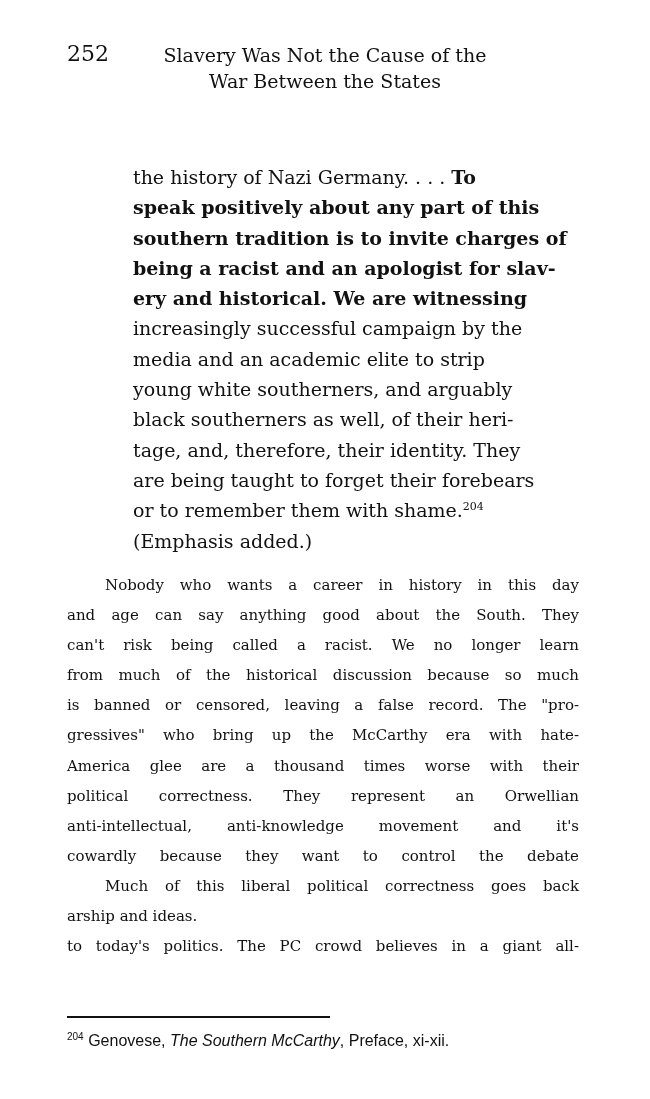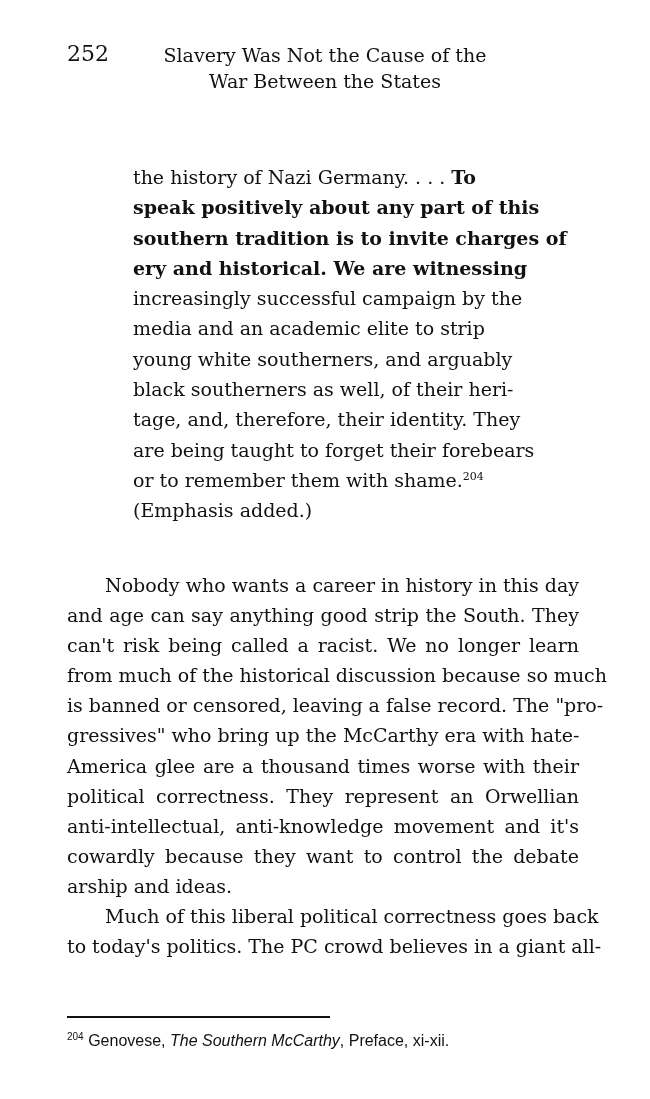--- a/index.html
+++ b/index.html
@@ -19,21 +19,21 @@
   .running-head span { display: block; }
   .quote {
     position: absolute; left: 133px; top: 118px; width: 390px;
     font-size: 19px; line-height: 30.3px; margin-top: 44px;
   }
   .quote .line { display: block; white-space: nowrap; }
   .b { font-weight: bold; }
   sup { font-size: 11px; line-height: 0; vertical-align: 7px; }
   .body-text {
     position: absolute; left: 67px; top: 570px; width: 512px;
-    font-size: 19px; line-height: 30.1px;
+    font-size: 15px; line-height: 30.1px;
   }
   .body-text .line { display: block; text-align: justify; text-align-last: justify; white-space: nowrap; height: 30.1px; }
   .body-text .line.last { text-align-last: left; }
   .body-text .line.indent { padding-left: 38px; }
   .rule {
     position: absolute; left: 67px; top: 1016px; width: 263px; height: 2px;
     background: #111;
   }
   .footnote {
     position: absolute; left: 67px; top: 1030px;
@@ -48,41 +48,42 @@
 <div class="page-number">252</div>
 <div class="running-head">
   <span>Slavery Was Not the Cause of the</span>
   <span>War Between the States</span>
 </div>
 
 <div class="quote">
   <span class="line"><span>the history of Nazi Germany. . . . </span><span class="b">To</span></span>
   <span class="line b">speak positively about any part of this</span>
   <span class="line b">southern tradition is to invite charges of</span>
+  <span class="line b">being a racist and an apologist for slav-</span>
   <span class="line b">ery and historical. We are witnessing</span>
   <span class="line">increasingly successful campaign by the</span>
   <span class="line">media and an academic elite to strip</span>
   <span class="line">young white southerners, and arguably</span>
   <span class="line">black southerners as well, of their heri-</span>
   <span class="line">tage, and, therefore, their identity. They</span>
   <span class="line">are being taught to forget their forebears</span>
   <span class="line"><span>or to remember them with shame.</span><sup>204</sup></span>
   <span class="line">(Emphasis added.)</span>
 </div>
 
 <div class="body-text">
   <span class="line indent">Nobody who wants a career in history in this day</span>
-  <span class="line">and age can say anything good strip the South. They</span>
+  <span class="line">and age can say anything good about the South. They</span>
   <span class="line">can't risk being called a racist. We no longer learn</span>
   <span class="line">from much of the historical discussion because so much</span>
   <span class="line">is banned or censored, leaving a false record. The "pro-</span>
   <span class="line">gressives" who bring up the McCarthy era with hate-</span>
   <span class="line">America glee are a thousand times worse with their</span>
   <span class="line">political correctness. They represent an Orwellian</span>
   <span class="line">anti-intellectual, anti-knowledge movement and it's</span>
   <span class="line">cowardly because they want to control the debate</span>
+  <span class="line indent">Much of this liberal political correctness goes back</span>
   <span class="line last">arship and ideas.</span>
-  <span class="line indent">Much of this liberal political correctness goes back</span>
   <span class="line">to today's politics. The PC crowd believes in a giant all-</span>
 </div>
 
 <div class="rule"></div>
 <div class="footnote"><sup>204</sup> <span>Genovese, </span><i>The Southern McCarthy</i><span>, Preface, xi-xii.</span></div>
 
 </body></html>

